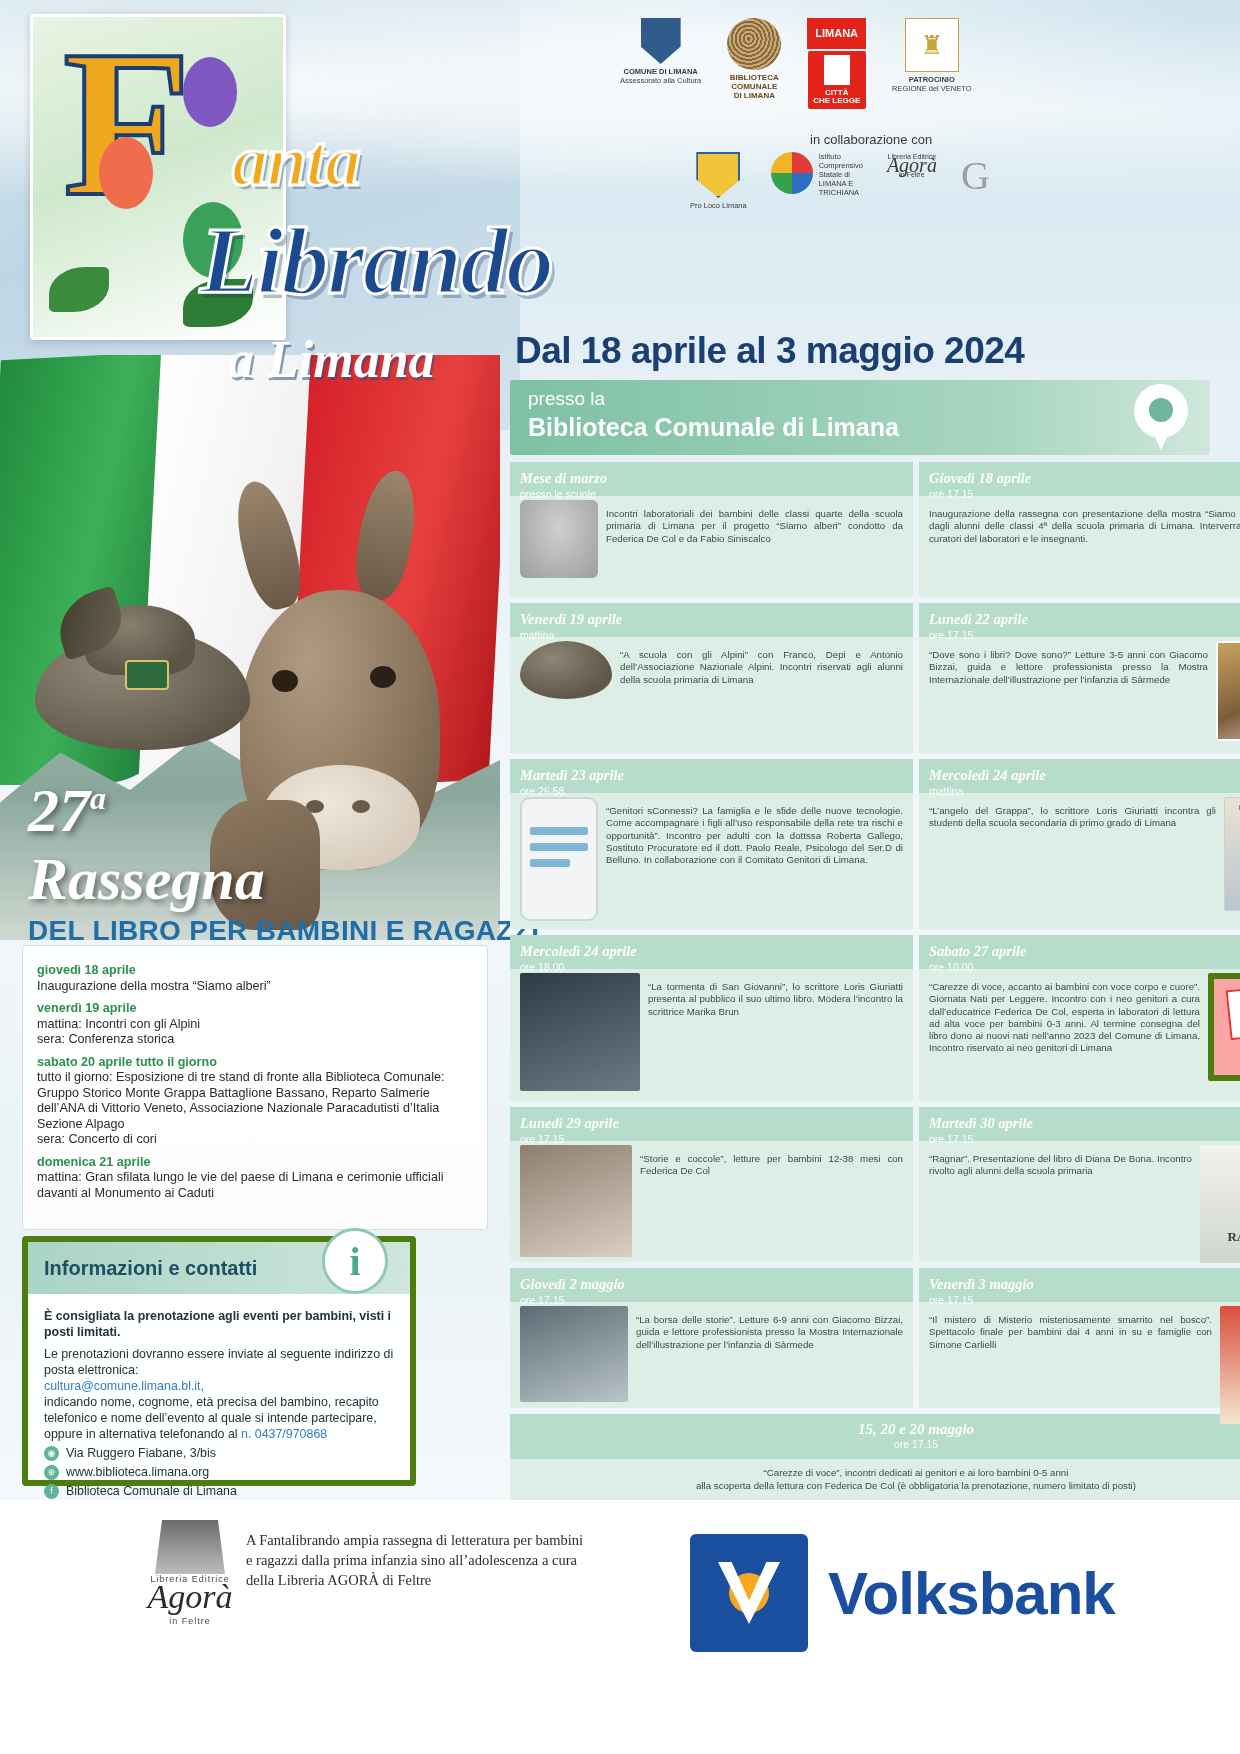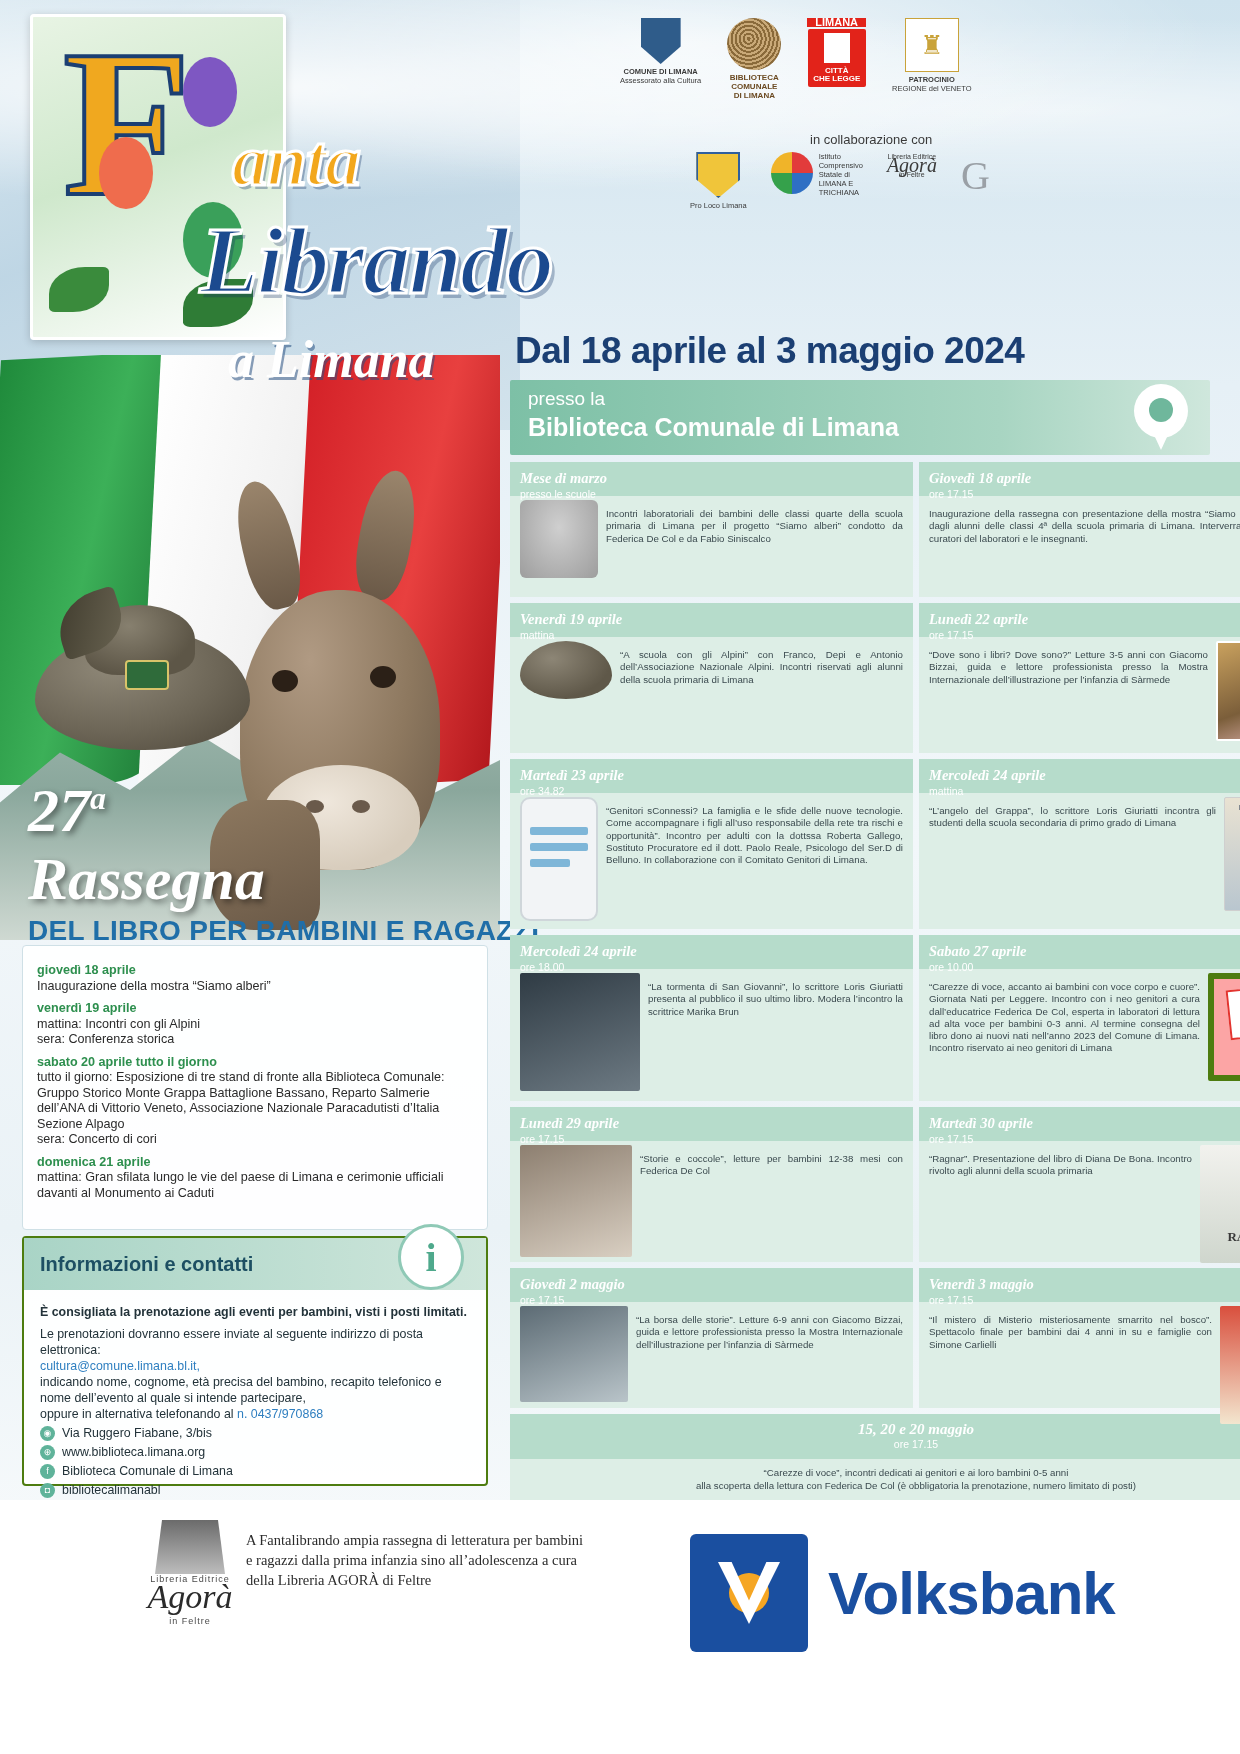--- a/index.html
+++ b/index.html
@@ -83,22 +83,22 @@
       font-family:"Liberation Serif",serif;text-shadow:3px 3px 6px rgba(0,0,0,.45);}
   .sub-libro{position:absolute;left:28px;top:915px;font-size:28px;font-weight:bold;color:#1f6ea8;letter-spacing:.3px;}
 
   
   .panel-cent{position:absolute;left:22px;top:945px;width:466px;height:285px;
       background:rgba(255,255,255,.92);border:1px solid #cfe0e6;border-radius:4px;padding:10px 14px;box-sizing:border-box;}
   .pc-head{text-align:center;font-size:13.5px;color:#2a2a2a;line-height:17px;}
   .pc-head b{display:block;font-weight:bold;}
   .pc-row{font-size:12.6px;color:#2b2b2b;line-height:15.5px;margin-top:7px;}
   .pc-day{color:#2d8f4e;font-weight:bold;}
-  .panel-info{position:absolute;left:22px;top:1236px;width:466px;height:250px;
-      background:rgba(255,255,255,.92);border:2px solid #4d7c0f;border-radius:4px;box-sizing:border-box;}
+  .panel-info{position:absolute;left:22px;top:1236px;width:394px;height:250px;
+      background:rgba(255,255,255,.92);border:6px solid #4d7c0f;border-radius:4px;box-sizing:border-box;}
   .info-head{height:52px;background:linear-gradient(90deg,#a9d4c6,#cfe6db);display:flex;align-items:center;
       padding-left:16px;color:#1d4f63;font-size:20px;font-weight:bold;position:relative;}
   .info-i{position:absolute;right:22px;top:-14px;width:60px;height:60px;border-radius:50%;
       background:#ffffff;border:3px solid #8fc9b6;color:#4fa98c;font-size:40px;font-weight:bold;
       font-family:"Liberation Serif",serif;display:flex;align-items:center;justify-content:center;}
   .info-body{padding:14px 16px 0 16px;font-size:12.4px;line-height:16px;color:#23333a;}
   .info-body .strong{font-weight:bold;}
   .mail{color:#2f7fc0;}
   .contact-line{display:flex;align-items:center;gap:7px;margin-top:3px;font-size:12.4px;color:#23333a;}
   .cdot{width:15px;height:15px;border-radius:50%;background:#5fb39a;color:#fff;font-size:9px;
@@ -158,21 +158,21 @@
   .logos{position:absolute;left:620px;top:18px;width:600px;height:120px;display:flex;gap:26px;align-items:flex-start;}
   .lgo{text-align:center;font-size:7.5px;color:#3a3a3a;line-height:9px;}
   .crest{width:40px;height:46px;margin:0 auto 3px auto;background:#2f5c8a;
       clip-path:polygon(0 0,100% 0,100% 62%,50% 100%,0 62%);}
   .bib-sq{width:54px;height:52px;margin:0 auto 3px auto;border-radius:50%;
       background:repeating-radial-gradient(circle at 40% 40%,#8a6a3a 0 2px,#c9a978 2px 4px);}
   .bib-t{font-size:8px;font-weight:bold;color:#6b4a22;line-height:9px;}
   .citta{width:58px;height:58px;margin:0 auto 2px auto;background:#e2231a;position:relative;border-radius:2px;}
   .citta .bk{position:absolute;left:16px;top:4px;width:26px;height:30px;background:#fff;}
   .citta .tx{position:absolute;left:0;right:0;bottom:4px;color:#fff;font-size:8px;font-weight:bold;line-height:8px;}
-  .limana-tag{background:#e2231a;color:#fff;font-size:11px;font-weight:bold;padding:0 8px;display:inline-block;margin-bottom:2px;}
+  .limana-tag{background:#e2231a;color:#fff;font-size:11px;font-weight:bold;padding:11px 8px;display:inline-block;margin-bottom:2px;}
   .veneto{width:52px;height:52px;margin:0 auto 3px auto;background:#ffffff;border:1px solid #c9a33a;
       display:flex;align-items:center;justify-content:center;color:#c9a33a;font-size:26px;}
   .collab{position:absolute;left:810px;top:132px;font-size:13px;color:#3a3a3a;}
   .logos2{position:absolute;left:690px;top:152px;width:530px;display:flex;gap:24px;align-items:flex-start;}
   .pl-shield{width:40px;height:42px;margin:0 auto 3px auto;background:#f0c53a;border:2px solid #2e5f9e;
       clip-path:polygon(0 0,100% 0,100% 60%,50% 100%,0 60%);}
   .icl{width:42px;height:42px;margin:0 auto 3px auto;border-radius:50%;
       background:conic-gradient(#e23b3b 0 25%,#2e6fc4 0 50%,#35a14b 0 75%,#f0b429 0 100%);}
   .agora{font-family:"Liberation Serif",serif;font-style:italic;font-size:20px;color:#3a3a3a;}
   .gmark{font-family:"Liberation Serif",serif;font-size:40px;color:#9aa0a6;}
@@ -344,21 +344,21 @@
             <div class="c-body">“Dove sono i libri? Dove sono?” Letture 3-5 anni con Giacomo Bizzai, guida e lettore professionista presso la Mostra Internazionale dell’illustrazione per l’infanzia di Sàrmede</div>
           </div>
         <div class="thumb ph-man"></div>
       </div>
     </div>
   </div>
 
   <div class="row">
     <div class="cell head-strip" style="height:170px">
       <div class="c-date">Martedì 23 aprile</div>
-      <div class="c-time">ore 34.82</div>
+      <div class="c-time">ore 26.58</div>
       <div class="c-wrap">
         <div class="thumb ph-phone">
           <div class="bar" style="top:28px"></div>
             <div class="bar" style="top:44px"></div>
             <div class="bar" style="top:60px;right:26px"></div>
         </div>
         <div class="c-txt">
             <div class="c-body">“Genitori sConnessi? La famiglia e le sfide delle nuove tecnologie. Come accompagnare i figli all’uso responsabile della rete tra rischi e opportunità”. Incontro per adulti con la dottssa Roberta Gallego, Sostituto Procuratore ed il dott. Paolo Reale, Psicologo del Ser.D di Belluno. In collaborazione con il Comitato Genitori di Limana.</div>
           </div>
       </div>

